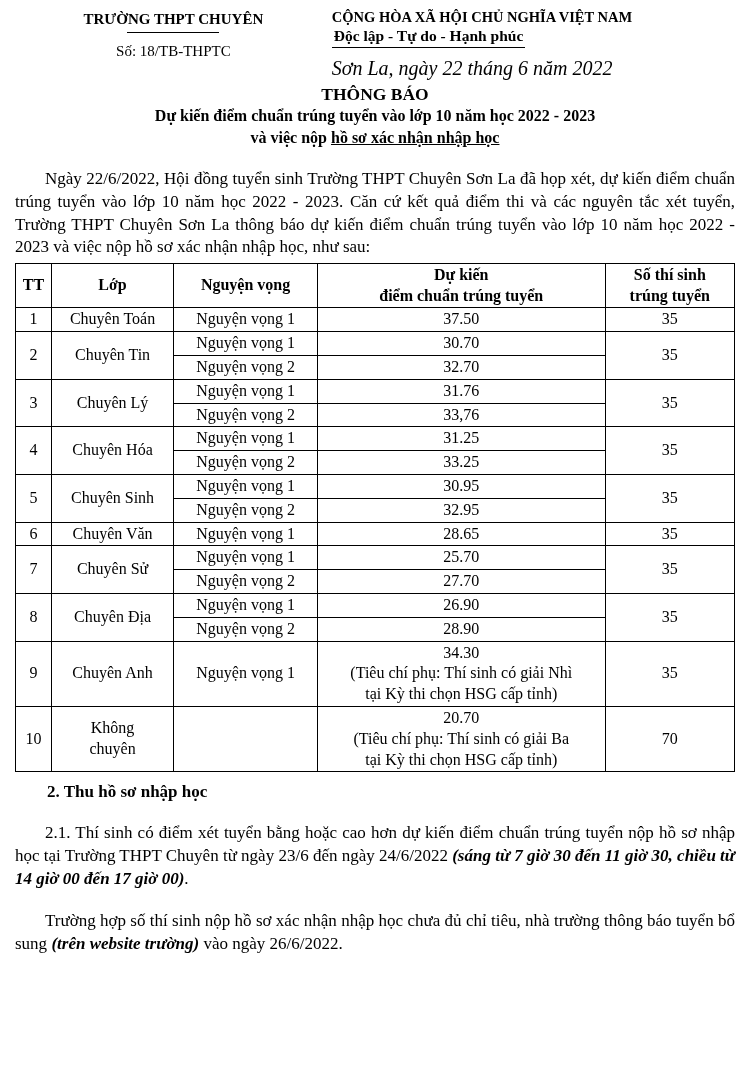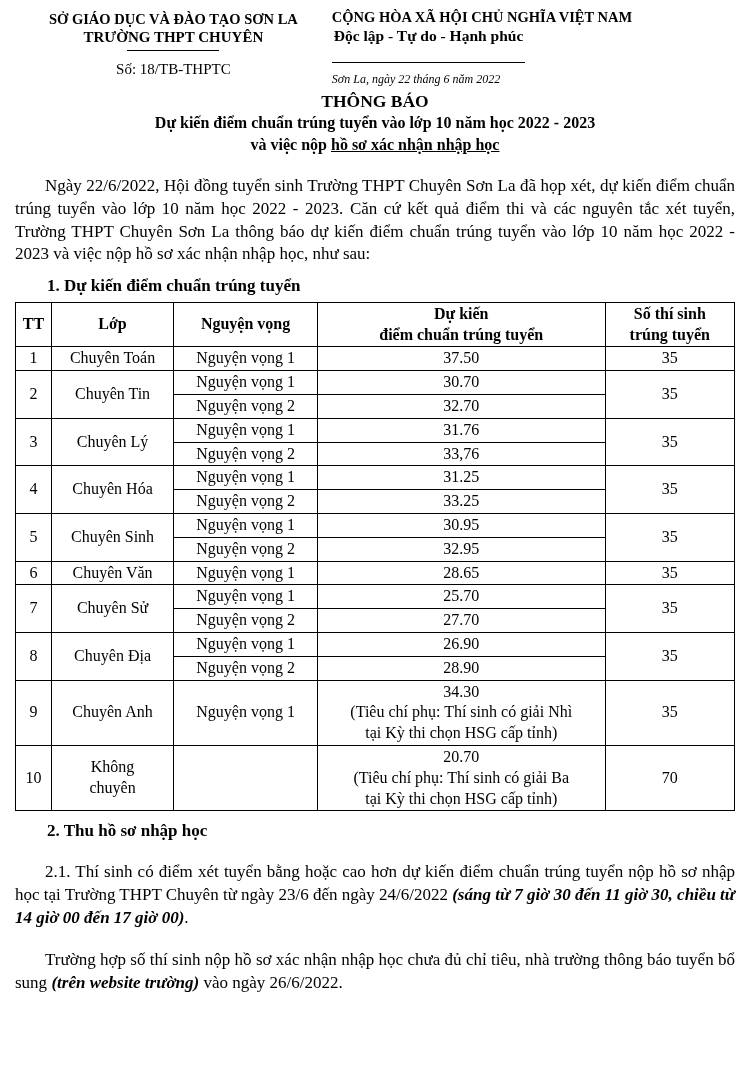--- a/index.html
+++ b/index.html
@@ -15,22 +15,22 @@
   }
   
   .doc-header { display:flex; align-items:flex-start; }
   .hdr-left  { width:44%; text-align:center; padding-top:2px; }
   .hdr-right { width:56%; }
   .dept   { font-size:14.5px; font-weight:bold; line-height:1.25; }
   .school { font-size:15px;  font-weight:bold; line-height:1.3; }
   .school-underline { display:block; width:92px; border-bottom:1.5px solid #000; margin:2px auto 0; height:0; }
   .doc-number { font-size:15px; margin-top:10px; }
   .country { font-size:14.5px; font-weight:bold; line-height:1.25; }
-  .motto   { font-size:15.5px; font-weight:bold; display:inline-block; border-bottom:1.5px solid #000; padding:0 2px 16px 2px; line-height:1.3; }
-  .date-line { font-size:12px; font-style:italic; margin-top:9px; }
+  .motto   { font-size:15.5px; font-weight:bold; display:inline-block; border-bottom:1.5px solid #000; padding:0 2px 1px 2px; line-height:1.3; }
+  .date-line { font-size:20px; font-style:italic; margin-top:9px; }
   
   .title-block { text-align:center; margin-top:4px; }
   .title-main  { font-size:17.5px; font-weight:bold; }
   .title-sub   { font-size:16px; font-weight:bold; line-height:1.35; }
   .u { text-decoration:underline; }
   
   .para {
     font-size:17px; line-height:1.33; text-align:justify;
     text-indent:30px; margin-top:20px;
   }
@@ -55,41 +55,39 @@
   col.c-diem { width:40%; }
   col.c-sts  { width:18%; }
 </style>
 </head>
 <body>
 
 <div class="page">
 
   <div class="doc-header">
     <div class="hdr-left">
-      <div class="dept">SỞ GIÁO DỤC VÀ ĐÀO TẠO SƠN LA</div>
       <div class="school">TRƯỜNG THPT CHUYÊN</div>
       <span class="school-underline"></span>
       <div class="doc-number">Số: 18/TB-THPTC</div>
     </div>
     <div class="hdr-right">
       <div class="country">CỘNG HÒA XÃ HỘI CHỦ NGHĨA VIỆT NAM</div>
       <div><span class="motto">Độc lập - Tự do - Hạnh phúc</span></div>
       <div class="date-line">Sơn La, ngày 22 tháng 6 năm 2022</div>
     </div>
   </div>
 
   <div class="title-block">
     <div class="title-main">THÔNG BÁO</div>
     <div class="title-sub">Dự kiến điểm chuẩn trúng tuyển vào lớp 10 năm học 2022 - 2023</div>
     <div class="title-sub"><span>và việc nộp </span><span class="u">hồ sơ xác nhận nhập học</span></div>
   </div>
 
   <p class="para">Ngày 22/6/2022, Hội đồng tuyển sinh Trường THPT Chuyên Sơn La đã họp xét, dự kiến điểm chuẩn trúng tuyển vào lớp 10 năm học 2022 - 2023. Căn cứ kết quả điểm thi và các nguyên tắc xét tuyển, Trường THPT Chuyên Sơn La thông báo dự kiến điểm chuẩn trúng tuyển vào lớp 10 năm học 2022 - 2023 và việc nộp hồ sơ xác nhận nhập học, như sau:</p>
 
-  <div class="section-heading">1. Dự kiến điểm chuẩn trúng tuyển</div>
 
   <table class="score-table">
     <colgroup>
       <col class="c-tt">
         <col class="c-lop">
         <col class="c-nv">
         <col class="c-diem">
         <col class="c-sts">
     </colgroup>
     <thead>

